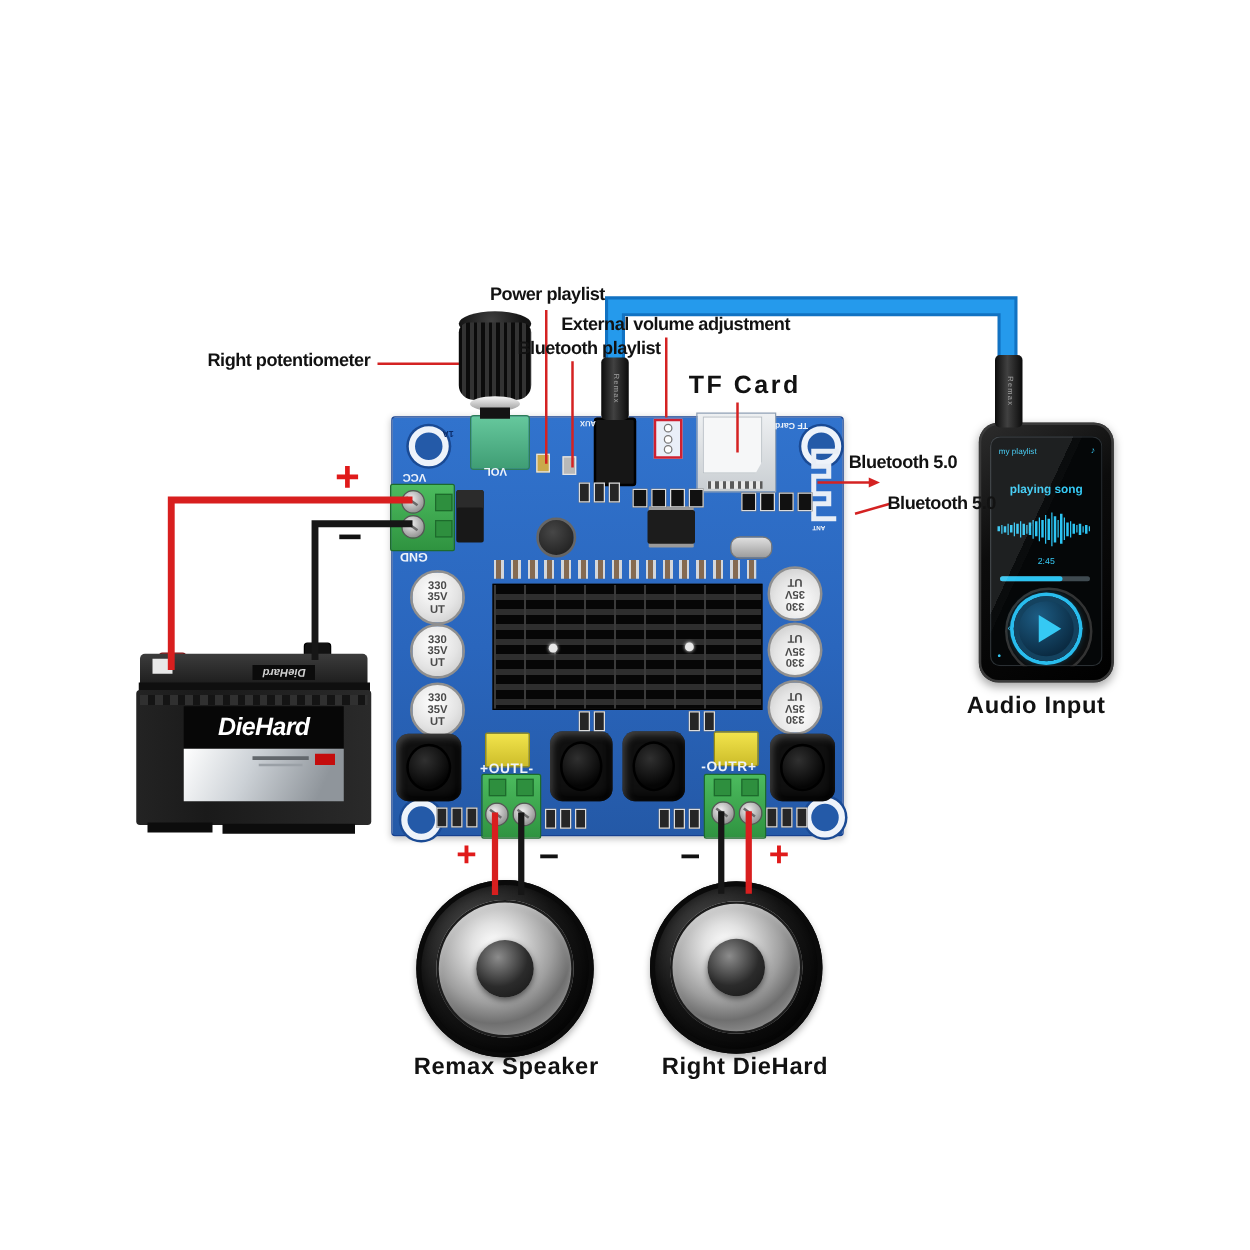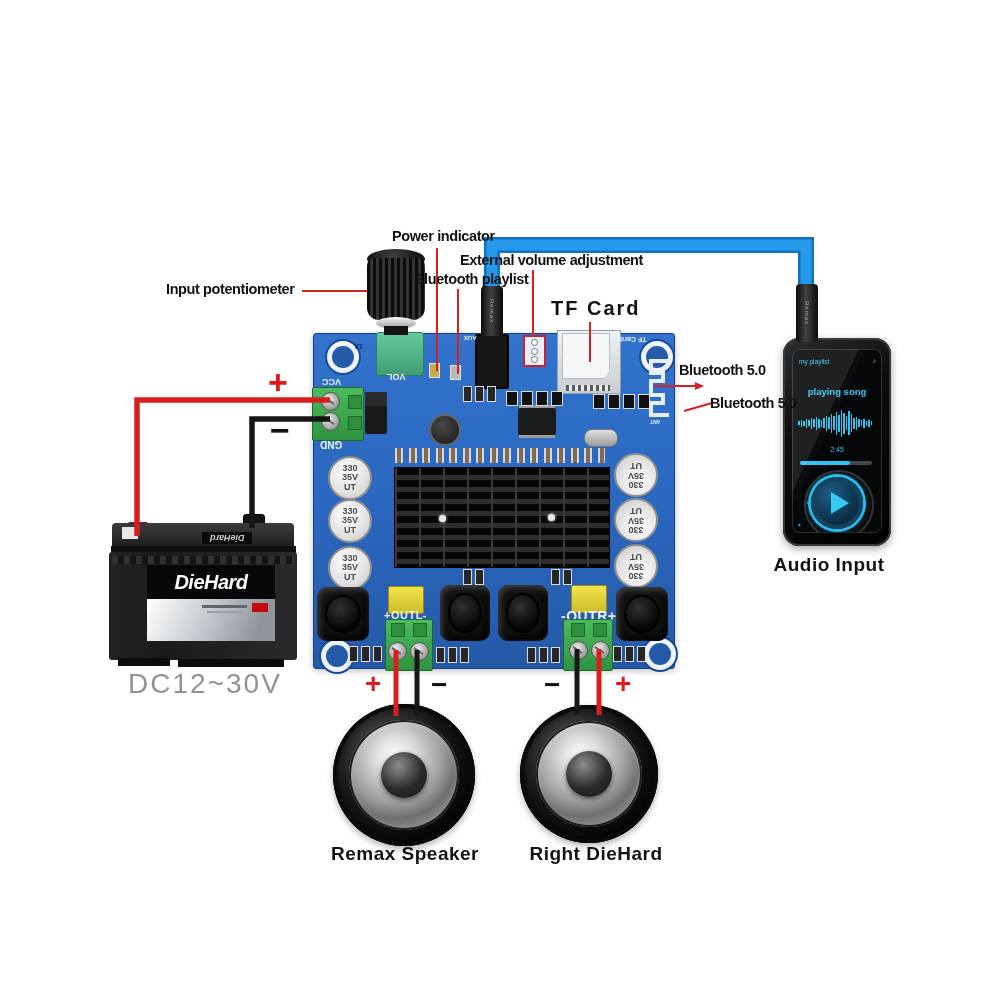--- a/index.html
+++ b/index.html
@@ -261,21 +261,21 @@
     <div class="ind" style="left:302px;top:253px;width:52px;height:54px;"></div>
     <div class="ycap" style="left:74px;top:252px;"></div>
     <div class="ycap" style="left:257px;top:251px;"></div>
 
     <div class="silk" style="left:70px;top:275px;font-size:11px;letter-spacing:0.5px;">+OUTL-</div>
     <div class="gterm" style="left:71px;top:285px;width:46px;height:50px;"></div>
     <div class="clamp" style="left:77px;top:289px;"></div>
     <div class="clamp" style="left:99px;top:289px;"></div>
     <div class="screw" style="left:74px;top:308px;"></div>
     <div class="screw" style="left:96px;top:308px;"></div>
-    <div class="silk" style="left:247px;top:274px;font-size:14px;letter-spacing:0.5px;">-OUTR+</div>
+    <div class="silk" style="left:247px;top:274px;font-size:11px;letter-spacing:0.5px;">-OUTR+</div>
     <div class="gterm" style="left:249px;top:285px;width:48px;height:50px;"></div>
     <div class="clamp" style="left:257px;top:289px;"></div>
     <div class="clamp" style="left:279px;top:289px;"></div>
     <div class="screw" style="left:255px;top:307px;"></div>
     <div class="screw" style="left:277px;top:307px;"></div>
 
     <div class="cluster" style="left:35px;top:312px;">
         <i></i>
         <i></i>
         <i></i>
@@ -386,34 +386,33 @@
       <span class="bat-brand">DieHard</span>
     </div>
     <div class="bat-silver">
       <div class="bat-line1"></div>
       <div class="bat-line2"></div>
       <div class="bat-badge"></div>
     </div>
     <div class="bat-foot" style="left:12px;top:156px;width:52px;"></div>
     <div class="bat-foot" style="left:72px;top:157px;width:106px;"></div>
   </div>
-  <div class="dc-lbl" style="left:115px;top:668px;width:180px;text-align:center;">DC12~30V</div>
 
   <div class="speaker" style="left:333px;top:704px;width:142px;height:142px;">
     <div class="spk-cone"></div>
     <div class="spk-cap"></div>
   </div>
   <div class="speaker" style="left:520px;top:705px;width:138px;height:138px;">
     <div class="spk-cone"></div>
     <div class="spk-cap"></div>
   </div>
 
-  <div class="lbl" style="left:166px;top:281px;">Input potentiometer</div>
-  <div class="lbl" style="left:392px;top:228px;">Power indicator</div>
-  <div class="lbl" style="left:460px;top:252px;">External volume adjustment</div>
+  <div class="lbl" style="left:166px;top:281px;">Right potentiometer</div>
+  <div class="lbl" style="left:392px;top:228px;">Power playlist</div>
+  <div class="lbl" style="left:449px;top:252px;">External volume adjustment</div>
   <div class="lbl" style="left:414px;top:271px;">Bluetooth playlist</div>
   <div class="lbl lbl-big" style="left:551px;top:297px;">TF Card</div>
   <div class="lbl" style="left:679px;top:362px;">Bluetooth 5.0</div>
   <div class="lbl" style="left:710px;top:395px;">Bluetooth 5.0</div>
   <div class="lbl lbl-mid" style="left:770px;top:554px;width:118px;text-align:center;">Audio Input</div>
   <div class="lbl lbl-mid" style="left:330px;top:843px;width:150px;text-align:center;">Remax Speaker</div>
   <div class="lbl lbl-mid" style="left:520px;top:843px;width:152px;text-align:center;">Right DieHard</div>
 
   <div class="pol red" style="left:268px;top:365px;font-size:34px;">+</div>
   <div class="pol blk" style="left:270px;top:413px;font-size:34px;">−</div>

